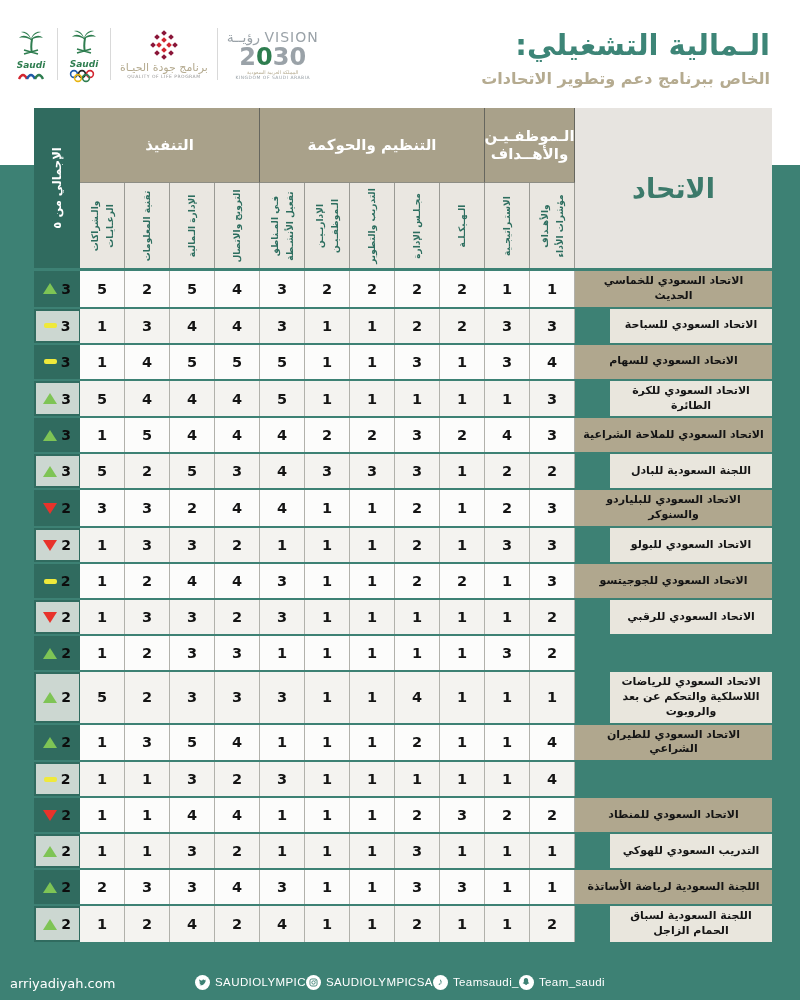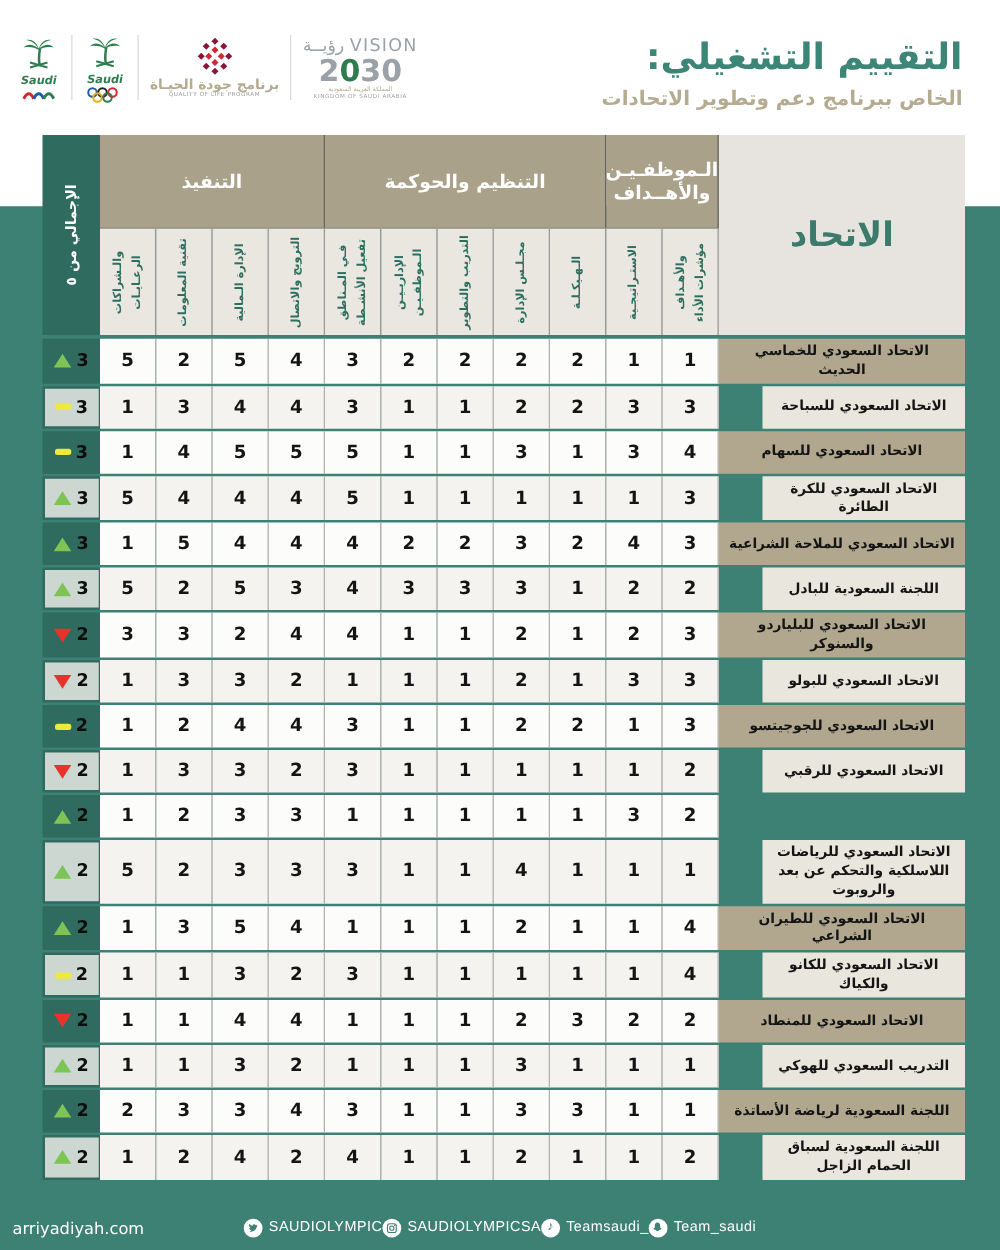--- a/index.html
+++ b/index.html
@@ -8,21 +8,21 @@
     background:#ffffff;font-family:"DejaVu Sans",sans-serif;direction:rtl;
   }
   
   .titles{position:absolute;top:30px;right:30px;text-align:right;}
   .title{font-size:29px;font-weight:bold;color:#3d8577;line-height:1.1;}
   .subtitle{font-size:16px;font-weight:bold;color:#b5ab90;margin-top:7px;}
   .logos{position:absolute;top:22px;left:14px;display:flex;align-items:center;gap:9px;direction:ltr;}
   .logo{display:flex;flex-direction:column;align-items:center;justify-content:center;height:64px;}
   .logo-sep{width:1px;height:52px;background:#d9d9d9;}
   .saudi-label{font-size:9px;font-weight:bold;color:#2e7d4f;font-style:italic;line-height:1;}
-  .qol-ar{font-size:11px;font-weight:bold;color:#b5ab90;line-height:1.2;}
+  .qol-ar{font-size:11px;font-weight:normal;color:#b5ab90;line-height:1.2;}
   .qol-en{font-size:4.5px;color:#9a9a9a;letter-spacing:.5px;}
   .v30-l1{font-size:14px;color:#9aa2a8;letter-spacing:1px;}
   .v30-l2{font-size:24px;font-weight:bold;color:#9aa2a8;line-height:1;}
   .v30-l2 b{color:#2e7d4f;}
   .v30-l3{font-size:5px;color:#b5ab90;}
   .v30-l4{font-size:4.5px;color:#9aa2a8;letter-spacing:.5px;}
   
   .tealband{position:absolute;left:0;right:0;top:165px;bottom:0;background:#3d8174;}
   
   .tbl{position:absolute;top:108px;right:28px;width:738px;}
@@ -145,21 +145,21 @@
   <div class="logo-sep"></div>
   <div class="logo">
     <span class="v30-l1">رؤيــة VISION</span>
     <span class="v30-l2"><span>2</span><b>0</b><span>30</span></span>
     <span class="v30-l3">المملكة العربية السعودية</span>
     <span class="v30-l4">KINGDOM OF SAUDI ARABIA</span>
   </div>
 </div>
 
 <div class="titles">
-  <div class="title">التقييم التشغيلي:</div>
+  <div class="title">الـمالية التشغيلي:</div>
   <div class="subtitle">الخاص ببرنامج دعم وتطوير الاتحادات</div>
 </div>
 
 <div class="tbl" id="tbl">
     <div class="hdr">
       <div class="h-name">الاتحاد</div>
       <div class="h-group" style="grid-column: 2 / 4;">
         <div>الـموظفـيـن</div>
         <div>والأهــداف</div>
       </div>
@@ -481,21 +481,20 @@
       <div class="score s-odd" style="grid-column: 9;">4</div>
       <div class="score s-odd" style="grid-column: 10;">5</div>
       <div class="score s-odd" style="grid-column: 11;">3</div>
       <div class="score s-odd" style="grid-column: 12;">1</div>
       <div class="total tflex">
         <span class="tnum">2</span>
         <span class="ind ind-up"></span>
       </div>
     </div>
     <div class="row">
-      <div class="name n-even">الاتحاد السعودي للكانو والكياك</div>
       <div class="score s-even" style="grid-column: 2;">4</div>
       <div class="score s-even" style="grid-column: 3;">1</div>
       <div class="score s-even" style="grid-column: 4;">1</div>
       <div class="score s-even" style="grid-column: 5;">1</div>
       <div class="score s-even" style="grid-column: 6;">1</div>
       <div class="score s-even" style="grid-column: 7;">1</div>
       <div class="score s-even" style="grid-column: 8;">3</div>
       <div class="score s-even" style="grid-column: 9;">2</div>
       <div class="score s-even" style="grid-column: 10;">3</div>
       <div class="score s-even" style="grid-column: 11;">1</div>

